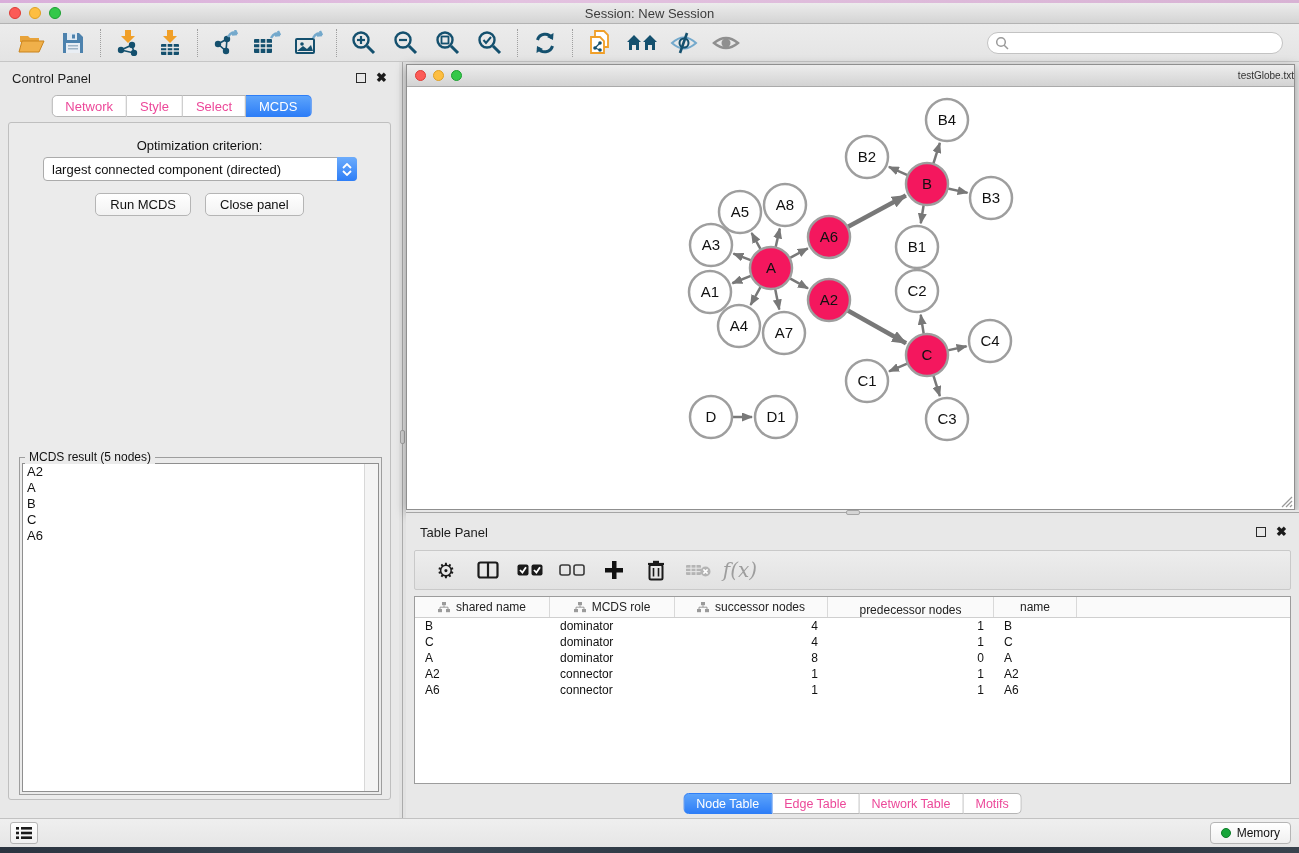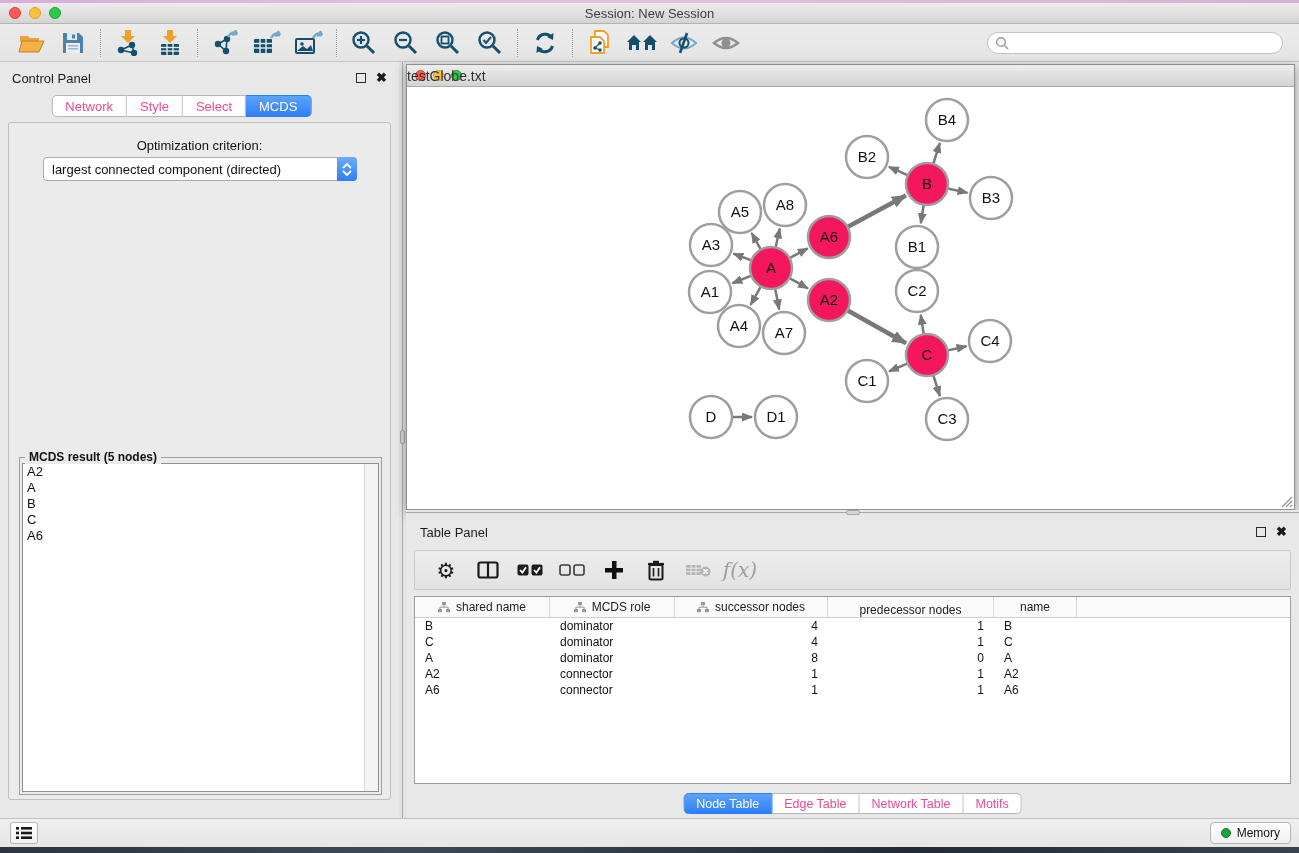--- a/index.html
+++ b/index.html
@@ -62,21 +62,21 @@
   .dd-stepper { width:20px; height:24px; margin-right:-1px; border-radius:0 4px 4px 0;
     background:linear-gradient(#6cacfc,#2e7ef7); display:flex; flex-direction:column;
     align-items:center; justify-content:center; gap:1px; }
   .dd-stepper svg { display:block; }
   .btn { background:linear-gradient(#ffffff,#f2f2f2); border:1px solid #b5b5b5; border-radius:5px;
     font-size:13px; color:#111; height:23px; padding:0 14px; font-family:"Liberation Sans",sans-serif; }
   .cp-buttons { position:absolute; top:70px; width:100%; display:flex; justify-content:center; gap:14px; }
 
   .result-group { position:absolute; left:10px; top:334px; width:363px; height:338px; }
   .result-legend { position:absolute; top:-7px; left:6px; background:#ebebeb; padding:0 4px;
-    font-size:12px; color:#111; z-index:2;font-weight:bold; }
+    font-size:12px; color:#111; z-index:2; }
   .result-border { position:absolute; inset:0; border:1px solid #9e9e9e; }
   .result-list { position:absolute; left:3px; top:6px; right:3px; bottom:3px; background:#fff;
     border:1px solid #8f8f8f; overflow:hidden; }
   .result-scroll { position:absolute; right:0; top:0; width:14px; height:100%;
     background:#f4f4f4; border-left:1px solid #d8d8d8; }
   .result-item { font-size:13px; color:#111; line-height:16px; padding-left:4px; }
 
   
   .v-divider { position:absolute; left:399px; top:62px; width:7px; height:756px; background:#e2e2e2; }
   .v-divider .line { position:absolute; left:3px; top:0; width:1px; height:100%; background:#ababab; }
@@ -84,21 +84,21 @@
     border:1px solid #a5a5a5; border-radius:2px; }
 
   
   .net-frame { position:absolute; left:406px; top:64px; width:889px; height:446px;
     border:1px solid #8f8f8f; box-shadow:0 3px 10px rgba(0,0,0,.35); background:#fff; }
   .net-titlebar { position:absolute; left:0; top:0; width:100%; height:22px;
     background:linear-gradient(#ededed,#d3d3d3); border-bottom:1px solid #aaa;
     display:flex; align-items:center; }
   .net-titlebar .traffic { margin-left:8px; gap:7px; }
   .net-titlebar .light { width:11px; height:11px; }
-  .net-title { position:absolute; left:0; right:0; text-align:left; font-size:14px; color:#333; }
+  .net-title { position:absolute; left:0; right:0; text-align:right; font-size:10px; color:#333; }
   .net-canvas { position:absolute; left:0; top:22px; width:887px; height:422px; background:#fff; }
   .grip { position:absolute; right:1px; bottom:1px; width:14px; height:14px; }
 
   
   .h-divider { position:absolute; left:406px; top:510px; width:893px; height:6px; background:#e7e7e7; }
   .h-divider .line { position:absolute; left:0; top:2px; width:100%; height:1px; background:#a5a5a5; }
   .h-grab { position:absolute; left:440px; top:0; width:14px; height:5px; background:#d5d5d5;
     border:1px solid #a5a5a5; border-radius:2px; }
 
   
@@ -335,20 +335,24 @@
       <div class="dropdown">
         <span class="dd-text">largest connected component (directed)</span>
         <span class="dd-stepper">
           <svg width="10" height="6" viewBox="0 0 10 6">
               <path d="M1 5 L5 1 L9 5" fill="none" stroke="#fff" stroke-width="1.8"></path>
             </svg>
           <svg width="10" height="6" viewBox="0 0 10 6">
               <path d="M1 1 L5 5 L9 1" fill="none" stroke="#fff" stroke-width="1.8"></path>
             </svg>
         </span>
+      </div>
+      <div class="cp-buttons">
+        <button class="btn">Run MCDS</button>
+        <button class="btn">Close panel</button>
       </div>
 
       <div class="result-group">
         <span class="result-legend">MCDS result (5 nodes)</span>
         <div class="result-border"></div>
         <div class="result-list" id="result-list">
           <div class="result-scroll"></div>
         <div class="result-item">A2</div>
             <div class="result-item">A</div>
             <div class="result-item">B</div>

